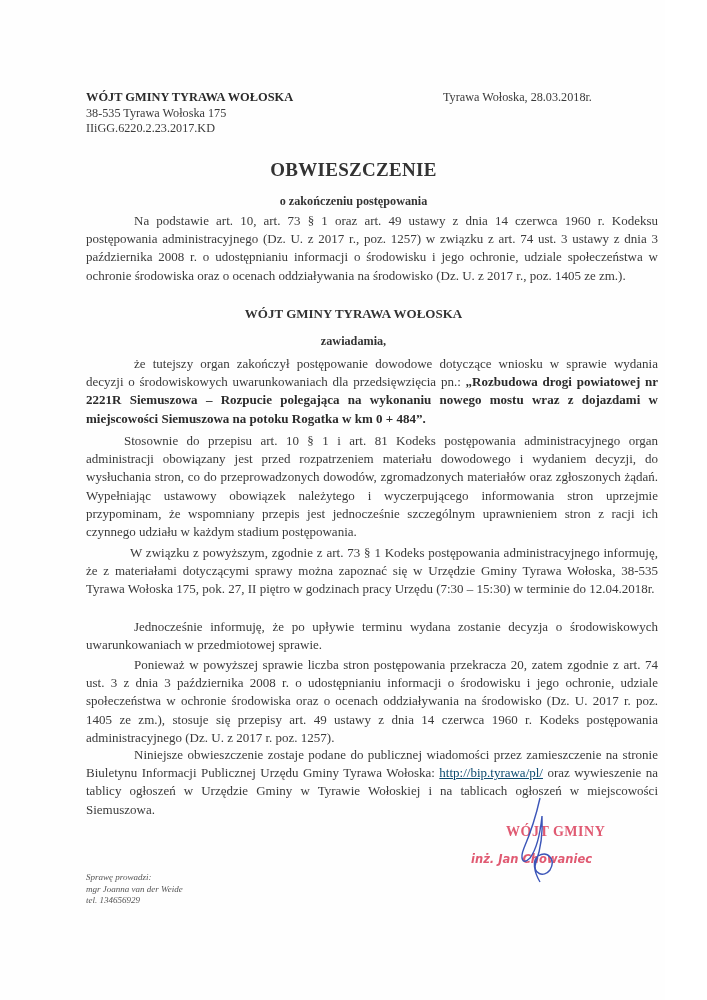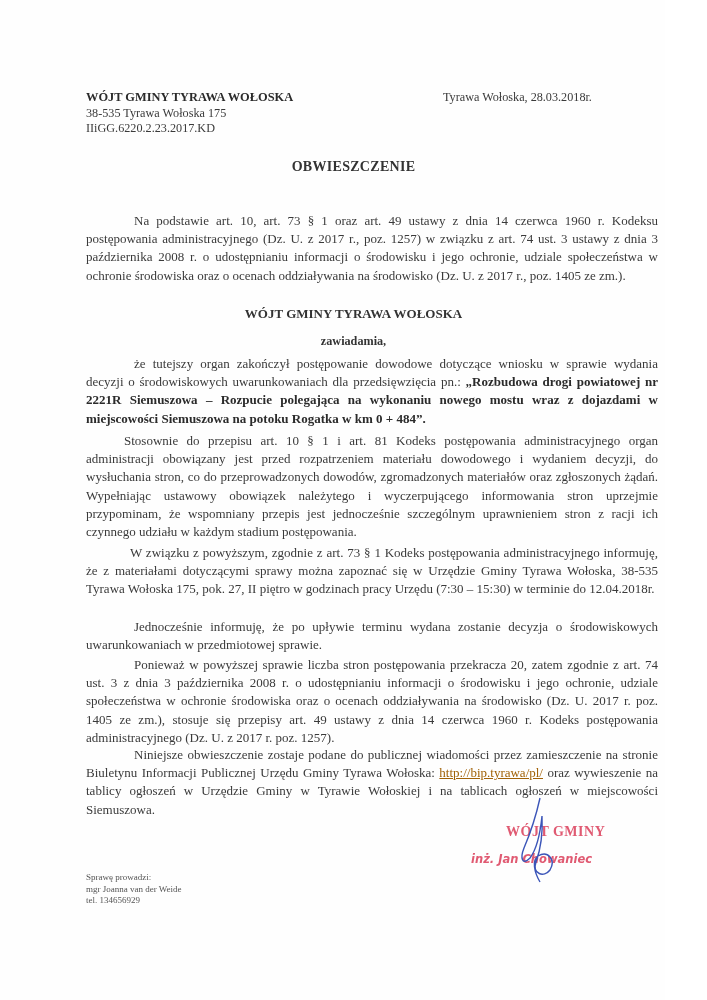--- a/index.html
+++ b/index.html
@@ -5,48 +5,49 @@
   html, body { margin: 0; padding: 0; background: #ffffff; }
   body {
     width: 707px; height: 1000px; position: relative; overflow: hidden;
     font-family: "Liberation Serif", serif; color: #3a3a3a;
   }
   .page { position: absolute; left: 0; top: 0; width: 665px; height: 1000px; background: #fefefe; }
   .hdr-left { position: absolute; left: 86px; top: 90px; font-size: 12.2px; line-height: 15.5px; }
   .hdr-left .org { font-weight: bold; font-size: 12.4px; color: #2b2b2b; }
   .hdr-right { position: absolute; left: 443px; top: 90px; font-size: 12.2px; }
   .title { position: absolute; left: 0; width: 707px; top: 159px; text-align: center;
-    font-weight: bold; font-size: 14px; letter-spacing: 0.3px; color: #333; }
+    font-weight: bold; font-size: 19px; letter-spacing: 0.3px; color: #333; }
   .subtitle { position: absolute; left: 0; width: 707px; top: 194px; text-align: center;
     font-weight: bold; font-size: 12.2px; color: #333; }
   .para { position: absolute; left: 86px; width: 572px; font-size: 13px; line-height: 18.2px;
     text-align: justify; }
   .para .ind { display: inline-block; width: 48px; }
   .center-bold { position: absolute; left: 0; width: 707px; text-align: center; font-weight: bold; color: #333; }
   .bold { font-weight: bold; color: #2b2b2b; }
-  .link { text-decoration: underline; color: #a16207; }
+  .link { text-decoration: underline; color: #0c4a6e; }
   .stamp { position: absolute; left: 470px; top: 820px; width: 140px; color: #e05a72; }
   .stamp .st1 { font-weight: bold; font-size: 14px; letter-spacing: 0.5px; position: absolute; left: 14px; top: 4px; white-space: nowrap; margin-left: 22px; }
   .stamp .st2 { font-style: italic; font-weight: bold; font-size: 11.5px; font-family: "DejaVu Sans", sans-serif; position: absolute; left: 1px; top: 32px; white-space: nowrap; }
   .sig { position: absolute; left: 510px; top: 796px; width: 60px; height: 90px; }
-  .footer-note { position: absolute; left: 86px; top: 872px; font-size: 9px; line-height: 11.5px; color: #555; }
+  .footer-note { position: absolute; left: 86px; top: 872px; font-style: italic; font-size: 9px; line-height: 11.5px; color: #555; }
 </style>
 </head>
 <body>
 
 <div class="page">
 
   <div class="hdr-left">
     <div class="org">WÓJT GMINY TYRAWA WOŁOSKA</div>
     <div>38-535 Tyrawa Wołoska 175</div>
     <div>IIiGG.6220.2.23.2017.KD</div>
   </div>
   <div class="hdr-right">Tyrawa Wołoska, 28.03.2018r.</div>
 
   <div class="title">OBWIESZCZENIE</div>
+  <div class="subtitle">o zakończeniu postępowania</div>
 
   <div class="para" style="top:212px;"><span class="ind"></span><span>Na podstawie art. 10, art. 73 § 1 oraz art. 49 ustawy z dnia 14 czerwca 1960 r. Kodeksu postępowania administracyjnego (Dz. U. z 2017 r., poz. 1257) w związku z art. 74 ust. 3 ustawy z dnia 3 października 2008 r. o udostępnianiu informacji o środowisku i jego ochronie, udziale społeczeństwa w ochronie środowiska oraz o ocenach oddziaływania na środowisko (Dz. U. z 2017 r., poz. 1405 ze zm.).</span></div>
 
   <div class="center-bold" style="top:306px; font-size:13px;">WÓJT GMINY TYRAWA WOŁOSKA</div>
   <div class="center-bold" style="top:334px; font-size:12.2px;text-align:center;">zawiadamia,</div>
 
   <div class="para" style="top:355px;"><span class="ind"></span><span>że tutejszy organ zakończył postępowanie dowodowe dotyczące wniosku w sprawie wydania decyzji o środowiskowych uwarunkowaniach dla przedsięwzięcia pn.: </span><span class="bold">„Rozbudowa drogi powiatowej nr 2221R Siemuszowa – Rozpucie polegająca na wykonaniu nowego mostu wraz z dojazdami w miejscowości Siemuszowa na potoku Rogatka w km 0 + 484”.</span></div>
 
   <div class="para" style="top:432px;"><span class="ind" style="width:38px"></span><span>Stosownie do przepisu art. 10 § 1 i art. 81 Kodeks postępowania administracyjnego organ administracji obowiązany jest przed rozpatrzeniem materiału dowodowego i wydaniem decyzji, do wysłuchania stron, co do przeprowadzonych dowodów, zgromadzonych materiałów oraz zgłoszonych żądań. Wypełniając ustawowy obowiązek należytego i wyczerpującego informowania stron uprzejmie przypominam, że wspomniany przepis jest jednocześnie szczególnym uprawnieniem stron z racji ich czynnego udziału w każdym stadium postępowania.</span></div>
 

